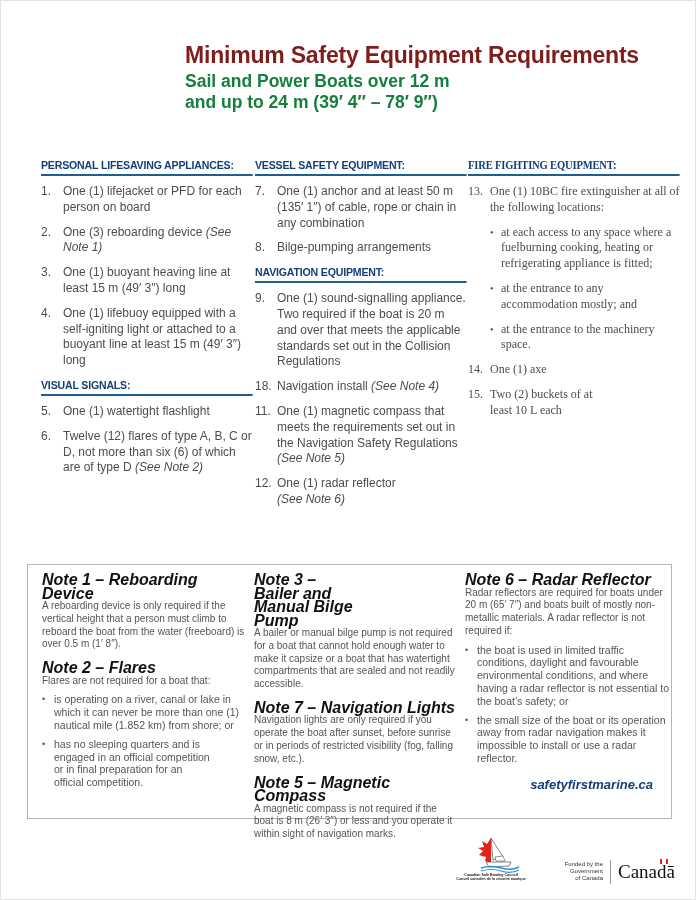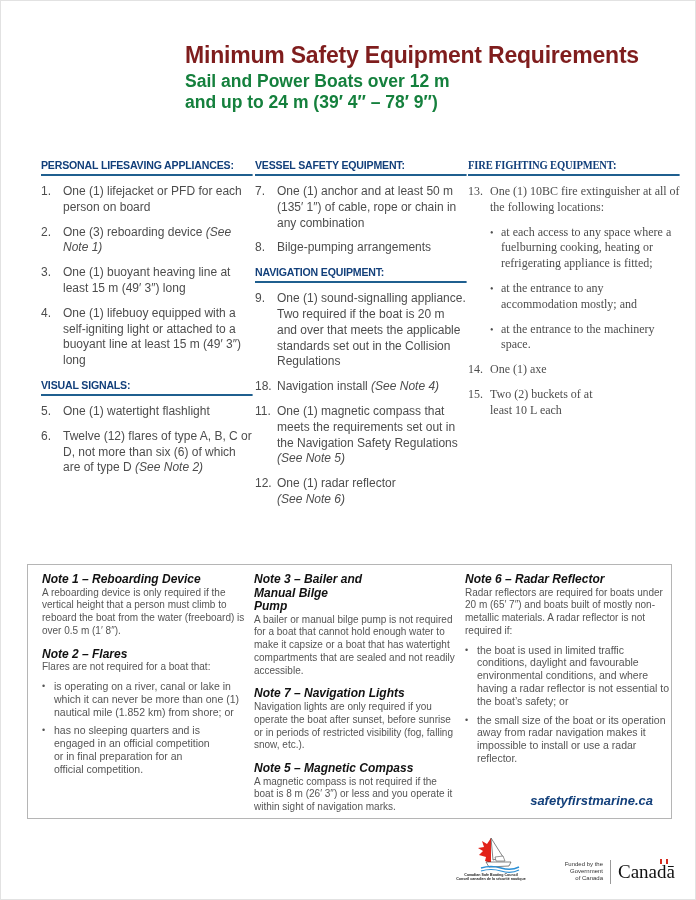--- a/index.html
+++ b/index.html
@@ -28,27 +28,27 @@
   .bullet { display: flex; margin-bottom: 9px; }
   .dot { flex: 0 0 11px; font-size: 10px; line-height: 15.8px; }
 
   .notes-box { position: absolute; left: 26px; top: 563px; width: 645px; height: 255px; border: 1.5px solid #b5b5b5; }
   .ncol { position: absolute; top: 8px; width: 205px; }
   .ncol1 { left: 14px; }
   .ncol2 { left: 226px; }
   .ncol3 { left: 437px; }
 
   .note { margin-bottom: 10px; }
-  .note-title { color: #111; font-weight: bold; font-style: italic; font-size: 12px; line-height: 13.5px; }
+  .note-title { color: #111; font-weight: bold; font-style: italic; font-size: 16px; line-height: 13.5px; }
   .note-body { font-size: 10px; line-height: 12.8px; color: #555; }
   .note-bullets { list-style: none; margin-top: 6px; }
   .note-bullet { display: flex; font-size: 10.5px; line-height: 12.8px; color: #555; margin-bottom: 6px; }
   .note-bullet .dot { flex: 0 0 12px; font-size: 9px; line-height: 12.8px; }
 
-  .website { position: absolute; right: 18px; bottom: 10px; color: #123f7a; font-weight: bold; font-style: italic; font-size: 13px; }
+  .website { position: absolute; right: 18px; bottom: 26px; color: #123f7a; font-weight: bold; font-style: italic; font-size: 13px; }
 
   .footer { position: absolute; top: 830px; left: 440px; width: 240px; height: 60px; }
   .csbc-logo { position: absolute; left: 0; top: 4px; width: 100px; height: 52px; }
   .csbc-caption { position: absolute; left: 0; top: 42px; width: 100px; font-size: 3.6px; line-height: 4.3px; text-align: center; color: #222; font-weight: bold; }
   .funded { position: absolute; left: 110px; top: 30px; font-size: 6px; line-height: 7px; text-align: right; color: #333; width: 52px; }
   .divider { position: absolute; left: 169px; top: 29px; width: 1px; height: 24px; background: #999; }
   .canada { position: absolute; left: 177px; top: 30px; font-family: "Liberation Serif", "DejaVu Serif", serif; font-size: 19px; color: #111; text-align: right; }
   .flag { position: absolute; left: 219px; top: 28px; width: 8px; height: 5px; background: #d52b1e; }
   .flag::after { content: ""; position: absolute; left: 2px; top: 0; width: 4px; height: 5px; background: #fff; }
 </style>

